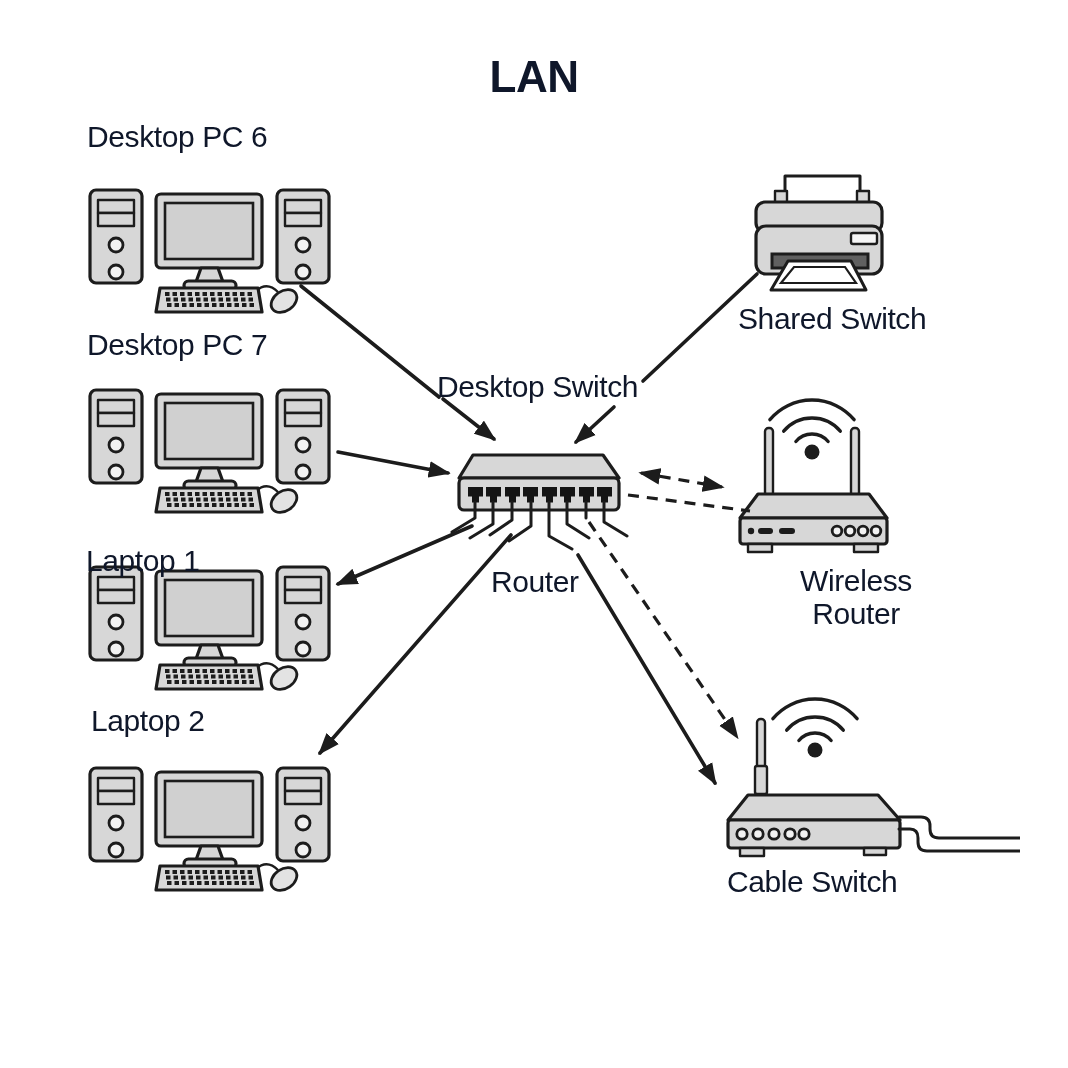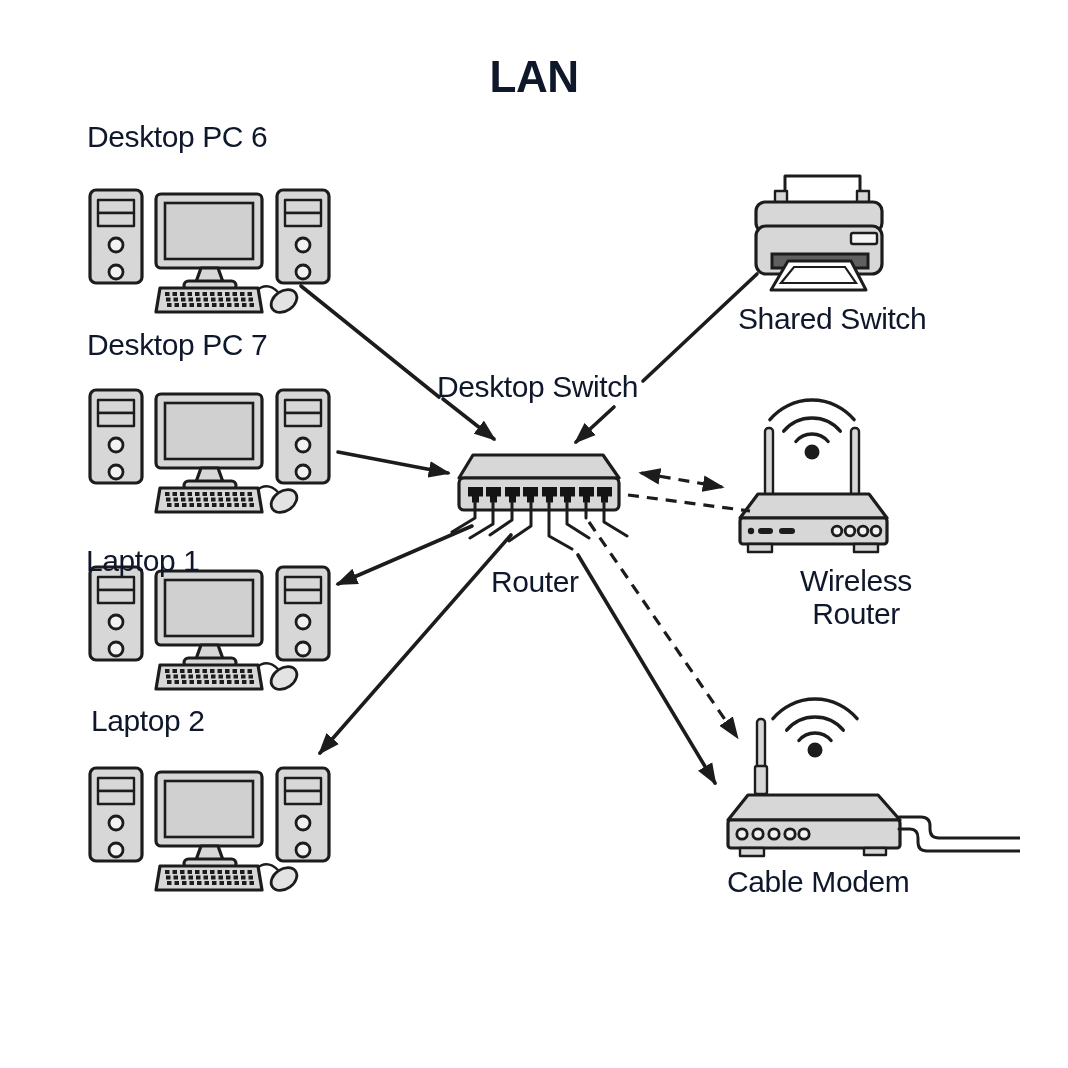--- a/index.html
+++ b/index.html
@@ -184,14 +184,14 @@
   <div class="lbl" style="left:437px;top:371px;">Desktop Switch</div>
   <div class="lbl" style="left:491px;top:566px;">Router</div>
 
   <div class="lbl" style="left:738px;top:303px;">Shared Switch</div>
 
   <div class="lbl center" style="left:756px;top:556px;width:200px;line-height:33px;margin-top:8px;">
     <span>Wireless</span><br>
     <span>Router</span>
   </div>
 
-  <div class="lbl" style="left:727px;top:866px;">Cable Modem</div>
+  <div class="lbl" style="left:727px;top:866px;">Cable Switch</div>
 </div>
 
 </body></html>

